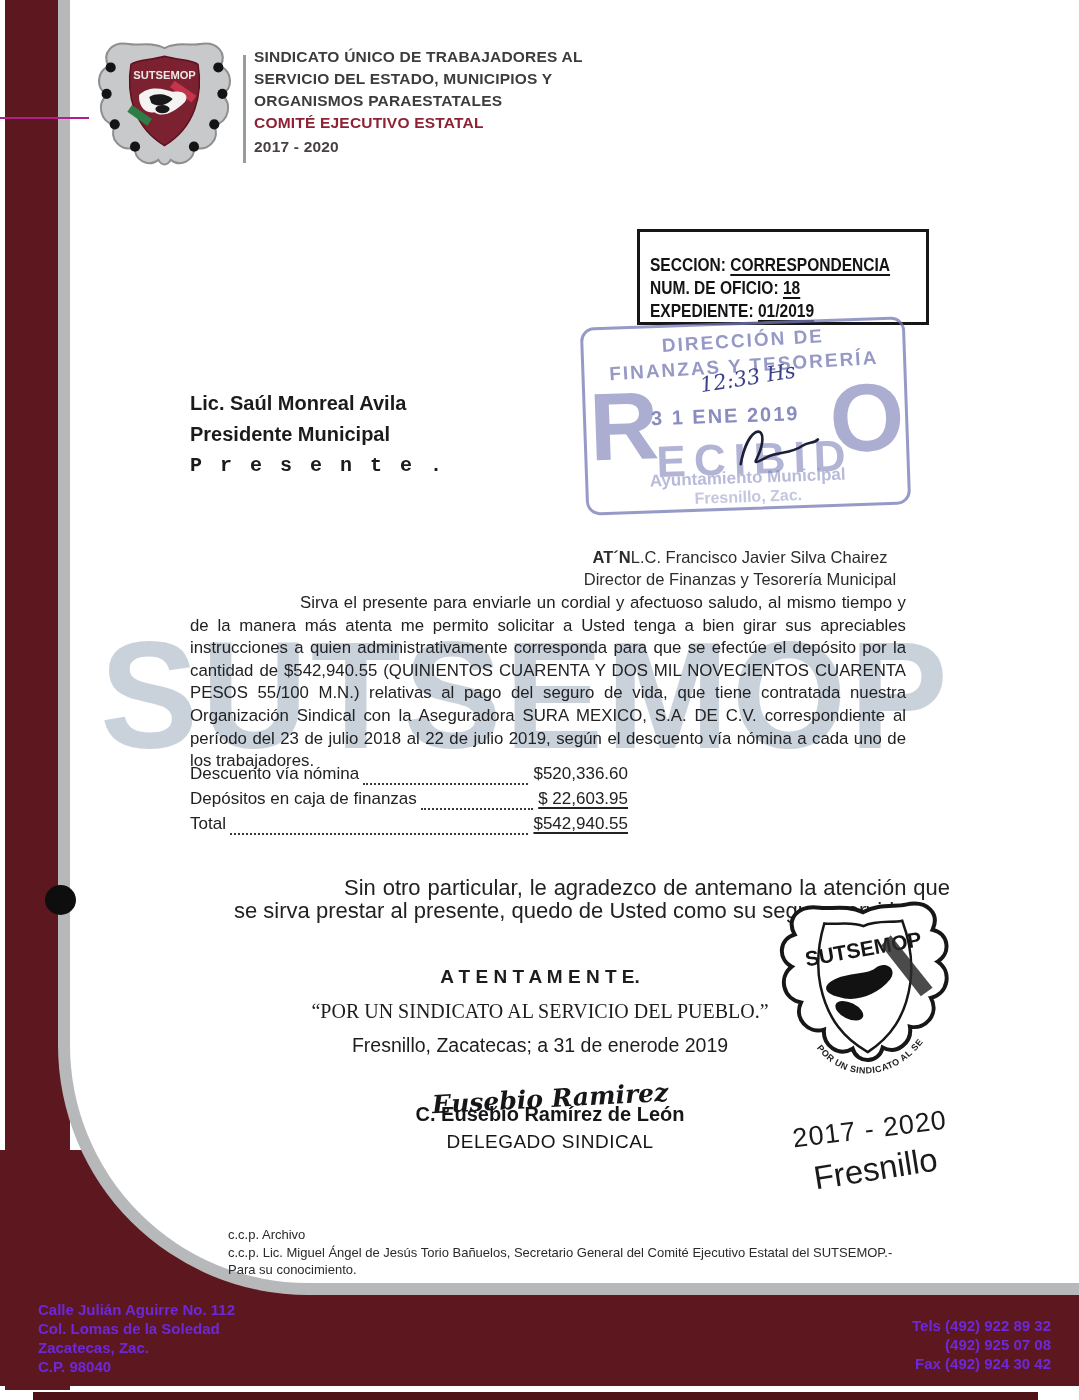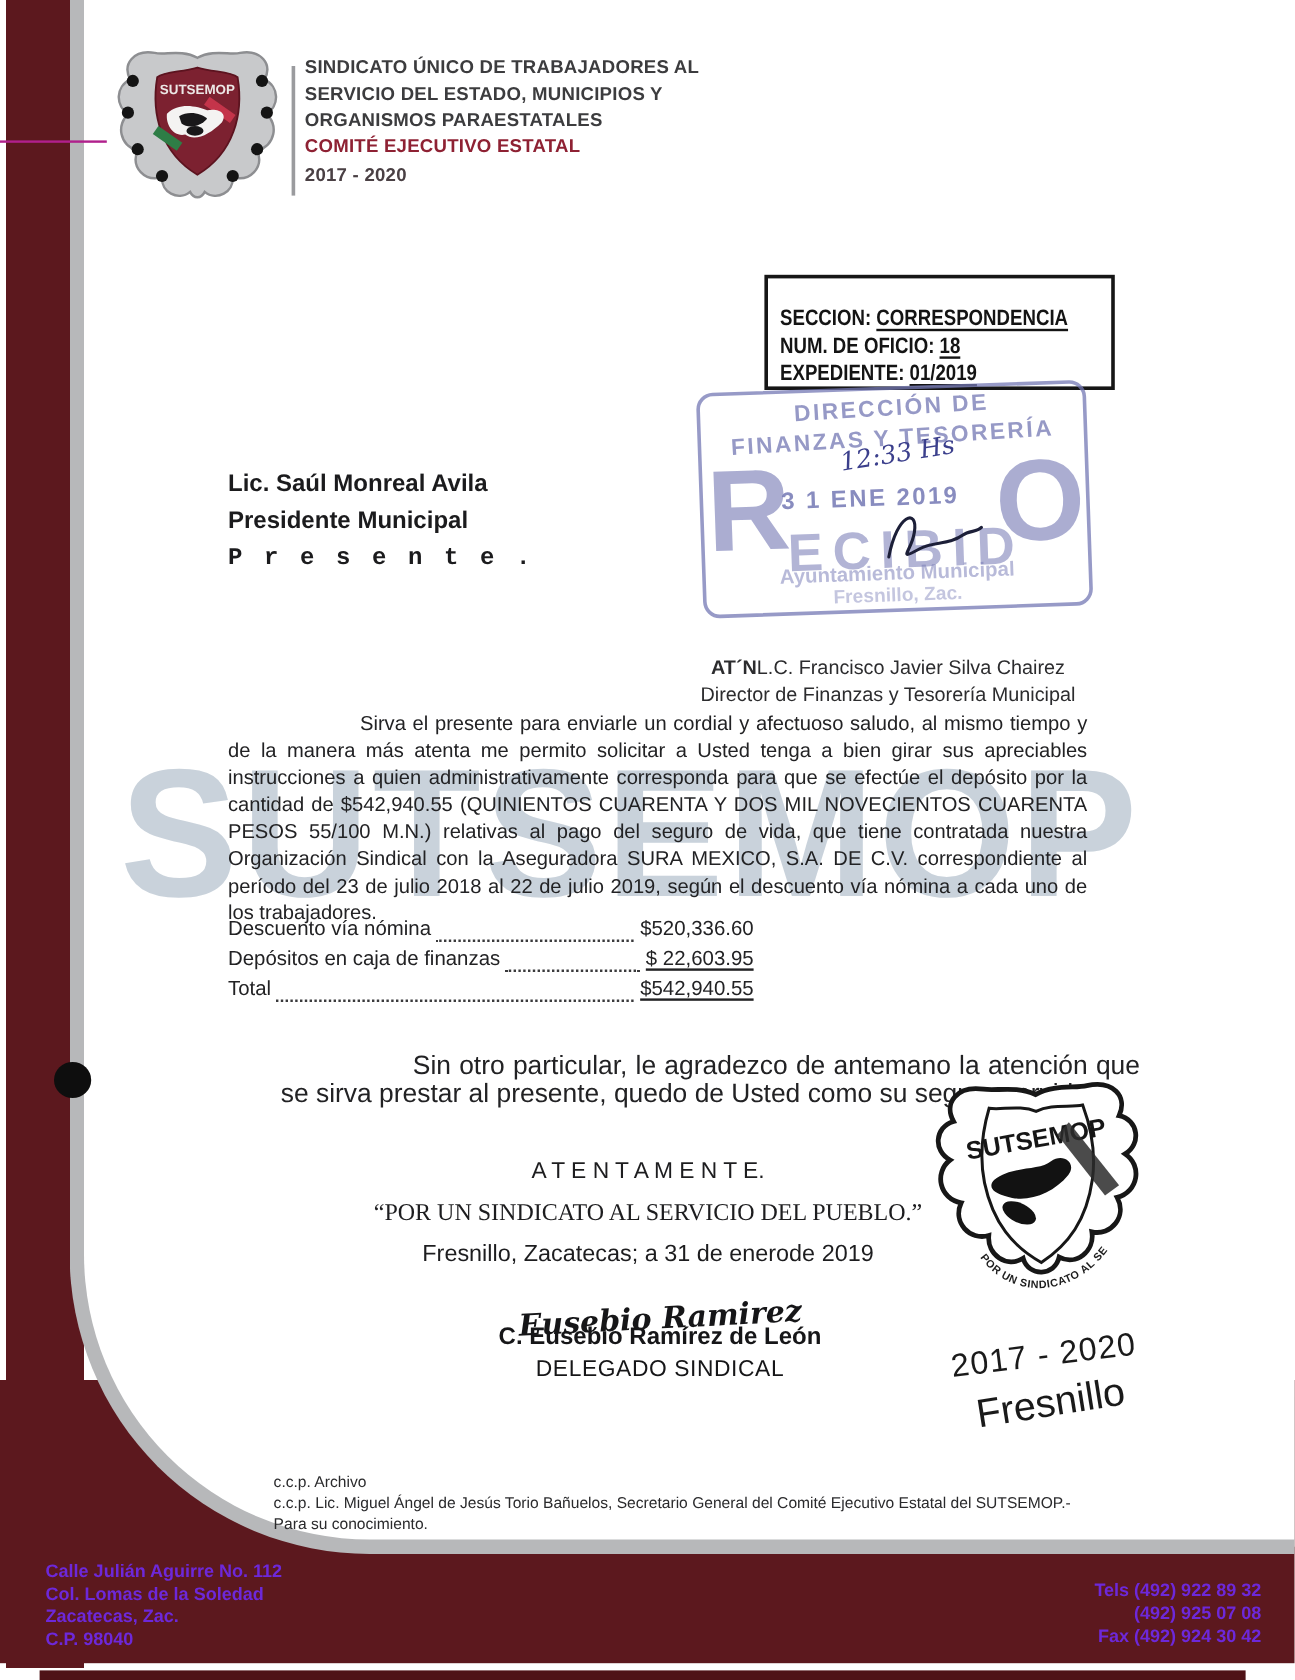--- a/index.html
+++ b/index.html
@@ -62,21 +62,21 @@
         text-align:justify;text-indent:110px;color:#222224;}
   .amounts{position:absolute;left:190px;top:764px;width:438px;font-size:17px;color:#222224;}
   .amt-row{display:flex;height:25px;}
   .amt-label{white-space:nowrap;}
   .amt-dots{flex:1;border-bottom:2px dotted #3a3a3c;margin:0 5px 4px 4px;}
   .amt-val{white-space:nowrap;}
   .para2{position:absolute;left:190px;top:877px;width:716px;font-size:22px;line-height:22.6px;
         text-align:justify;text-indent:110px;color:#222224;margin-left:44px;}
   
   .closing{position:absolute;left:250px;top:960px;width:580px;text-align:center;color:#1d1d1f;}
-  .cl-1{font-size:19px;line-height:34px;}
+  .cl-1{font-size:19px;line-height:34px;font-weight:bold;}
   .cl-2{font-size:20px;line-height:34px;font-family:Liberation Serif, serif;}
   .cl-3{font-size:19.5px;line-height:34px;}
   .sig-block{position:absolute;left:360px;top:1078px;width:380px;text-align:center;color:#161618;}
   .sig-script{position:relative;top:6px;font-family:"DejaVu Serif",serif;font-style:italic;font-weight:bold;
         font-size:25px;transform:rotate(-3deg);display:inline-block;}
   .sig-name{font-weight:bold;font-size:20px;line-height:26px;margin-top:-6px;}
   .sig-title{font-size:19px;line-height:30px;letter-spacing:0.5px;}
   
   .stamp-union{position:absolute;left:770px;top:898px;width:200px;height:292px;transform:rotate(-2deg);z-index:0;}
   

